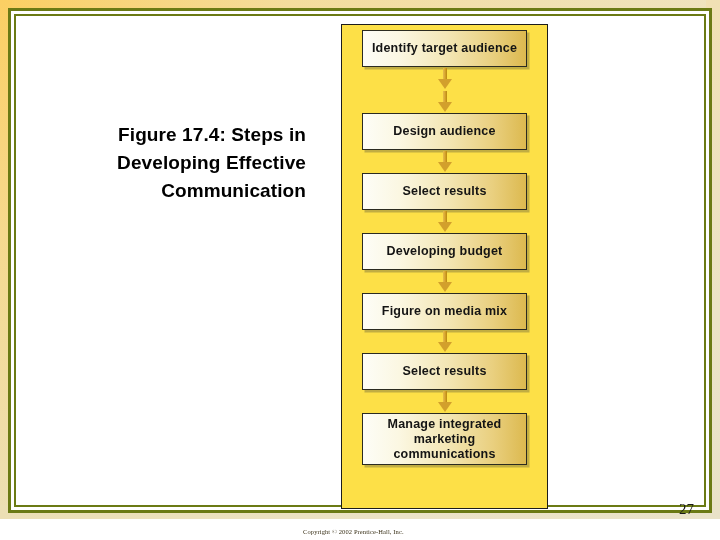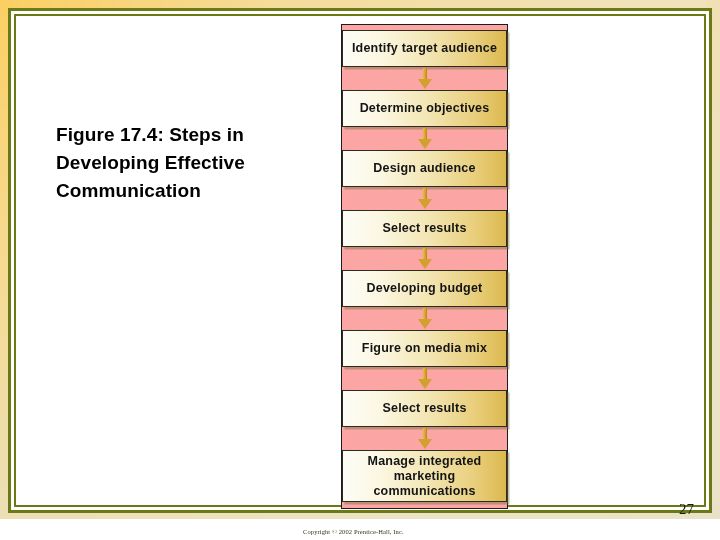--- a/index.html
+++ b/index.html
@@ -68,30 +68,31 @@
   #title {
     position: absolute;
     left: 56px;
     top: 121px;
     width: 250px;
     font-size: 19px;
     font-weight: bold;
     line-height: 1.47;
     color: #000000;
     letter-spacing: 0.1px;
+    text-align: right;
   }
 
   
   #figure-panel {
     position: absolute;
     left: 341px;
     top: 24px;
-    width: 167px;
+    width: 207px;
     height: 485px;
-    background: #fca5a5;
+    background: #fde047;
     border: 1.5px solid #1c1c1c;
     box-sizing: border-box;
   }
   .flow {
     position: absolute;
     left: 0; top: 0;
     width: 100%;
     padding-top: 5px;
     display: flex;
     flex-direction: column;
@@ -181,21 +182,20 @@
 
   <div id="title">Figure 17.4: Steps in Developing Effective Communication</div>
 
   <div id="figure-panel">
     <div class="flow" id="flow">
         <div class="step-box">Identify target audience</div>
         <div class="arrow">
           <div class="stem"></div>
           <div class="head"></div>
         </div>
-        <div class="step-box">Determine objectives</div>
         <div class="arrow">
           <div class="stem"></div>
           <div class="head"></div>
         </div>
         <div class="step-box">Design audience</div>
         <div class="arrow">
           <div class="stem"></div>
           <div class="head"></div>
         </div>
         <div class="step-box">Select results</div>

